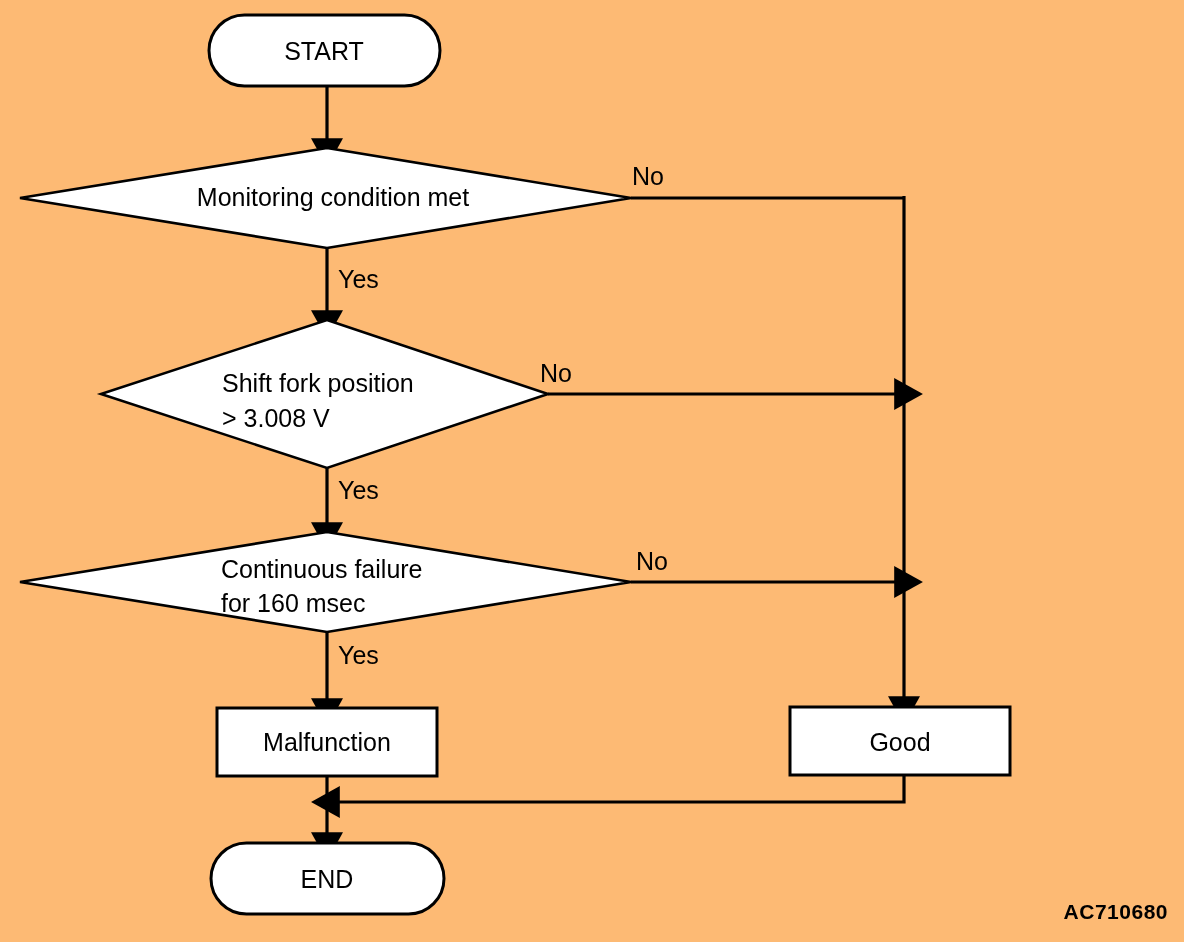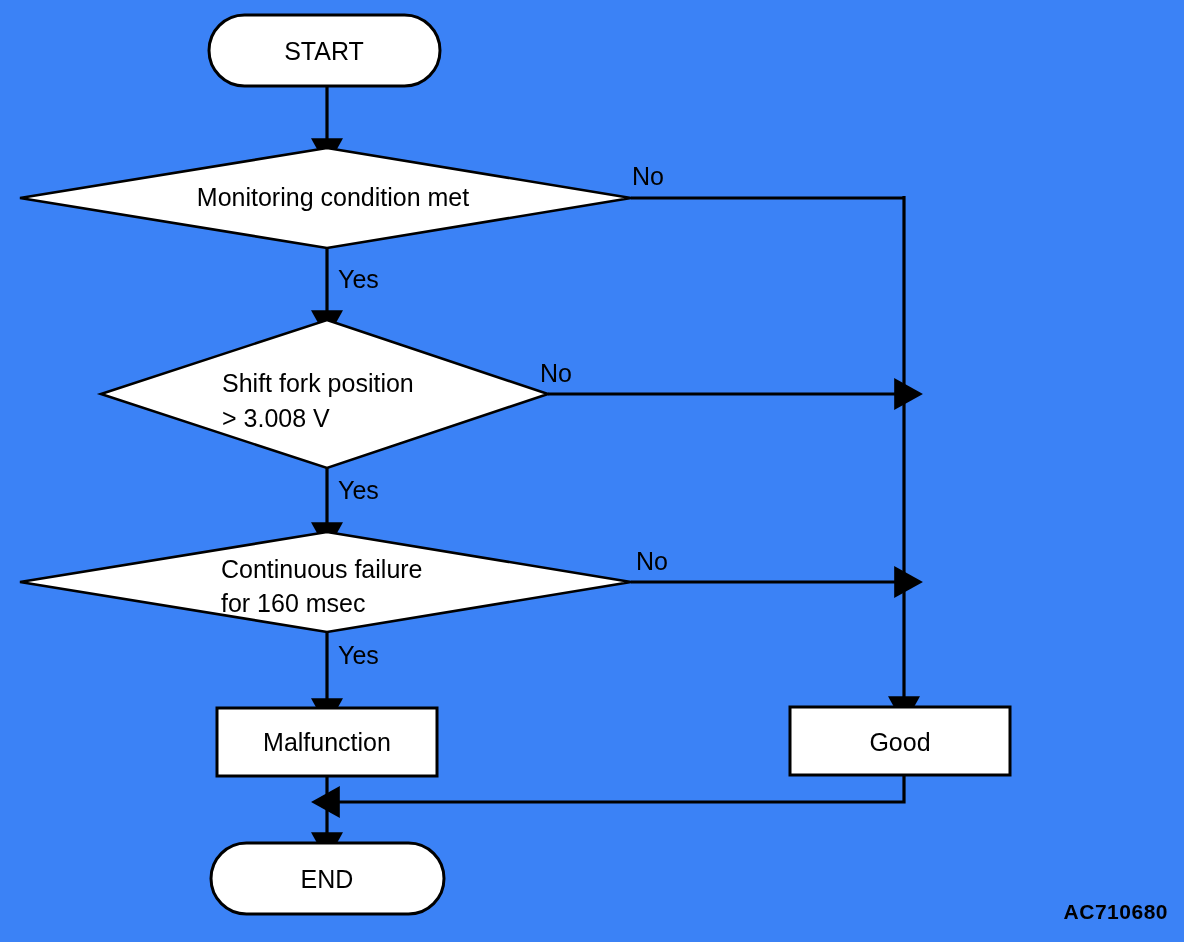--- a/index.html
+++ b/index.html
@@ -10,21 +10,21 @@
   body {
     width: 1184px;
     height: 942px;
     font-family: "Liberation Sans", sans-serif;
     overflow: hidden;
   }
   #flowchart-root {
     position: relative;
     width: 1184px;
     height: 942px;
-    background: #3b82f6;
+    background: #fdba74;
     text-decoration: underline;
   }
   svg.flow {
     display: block;
     width: 1184px;
     height: 942px;
   }
   .shape-stroke {
     fill: #ffffff;
     stroke: #000000;

